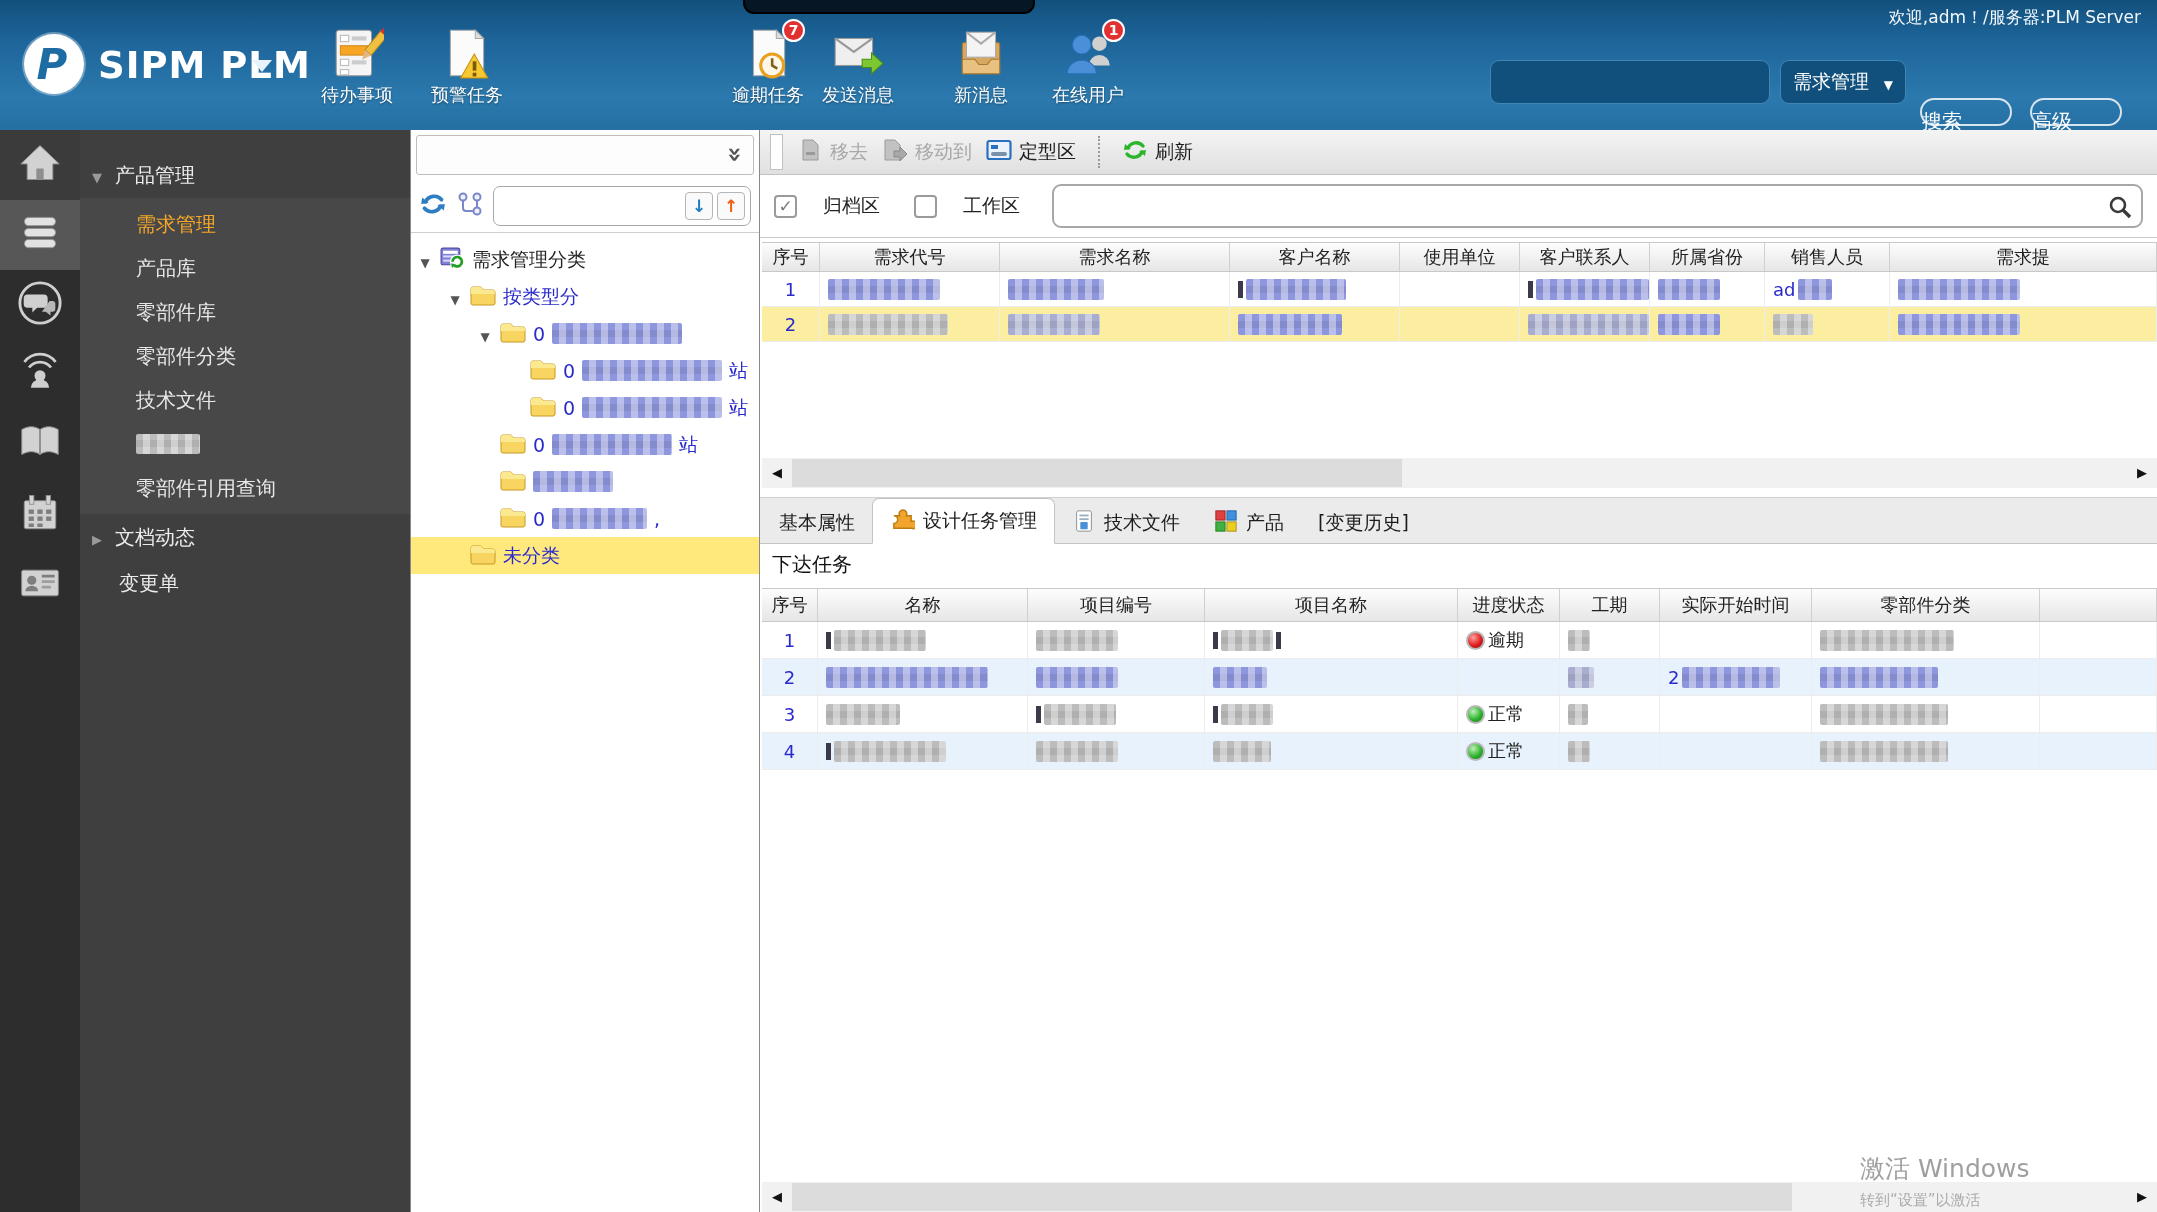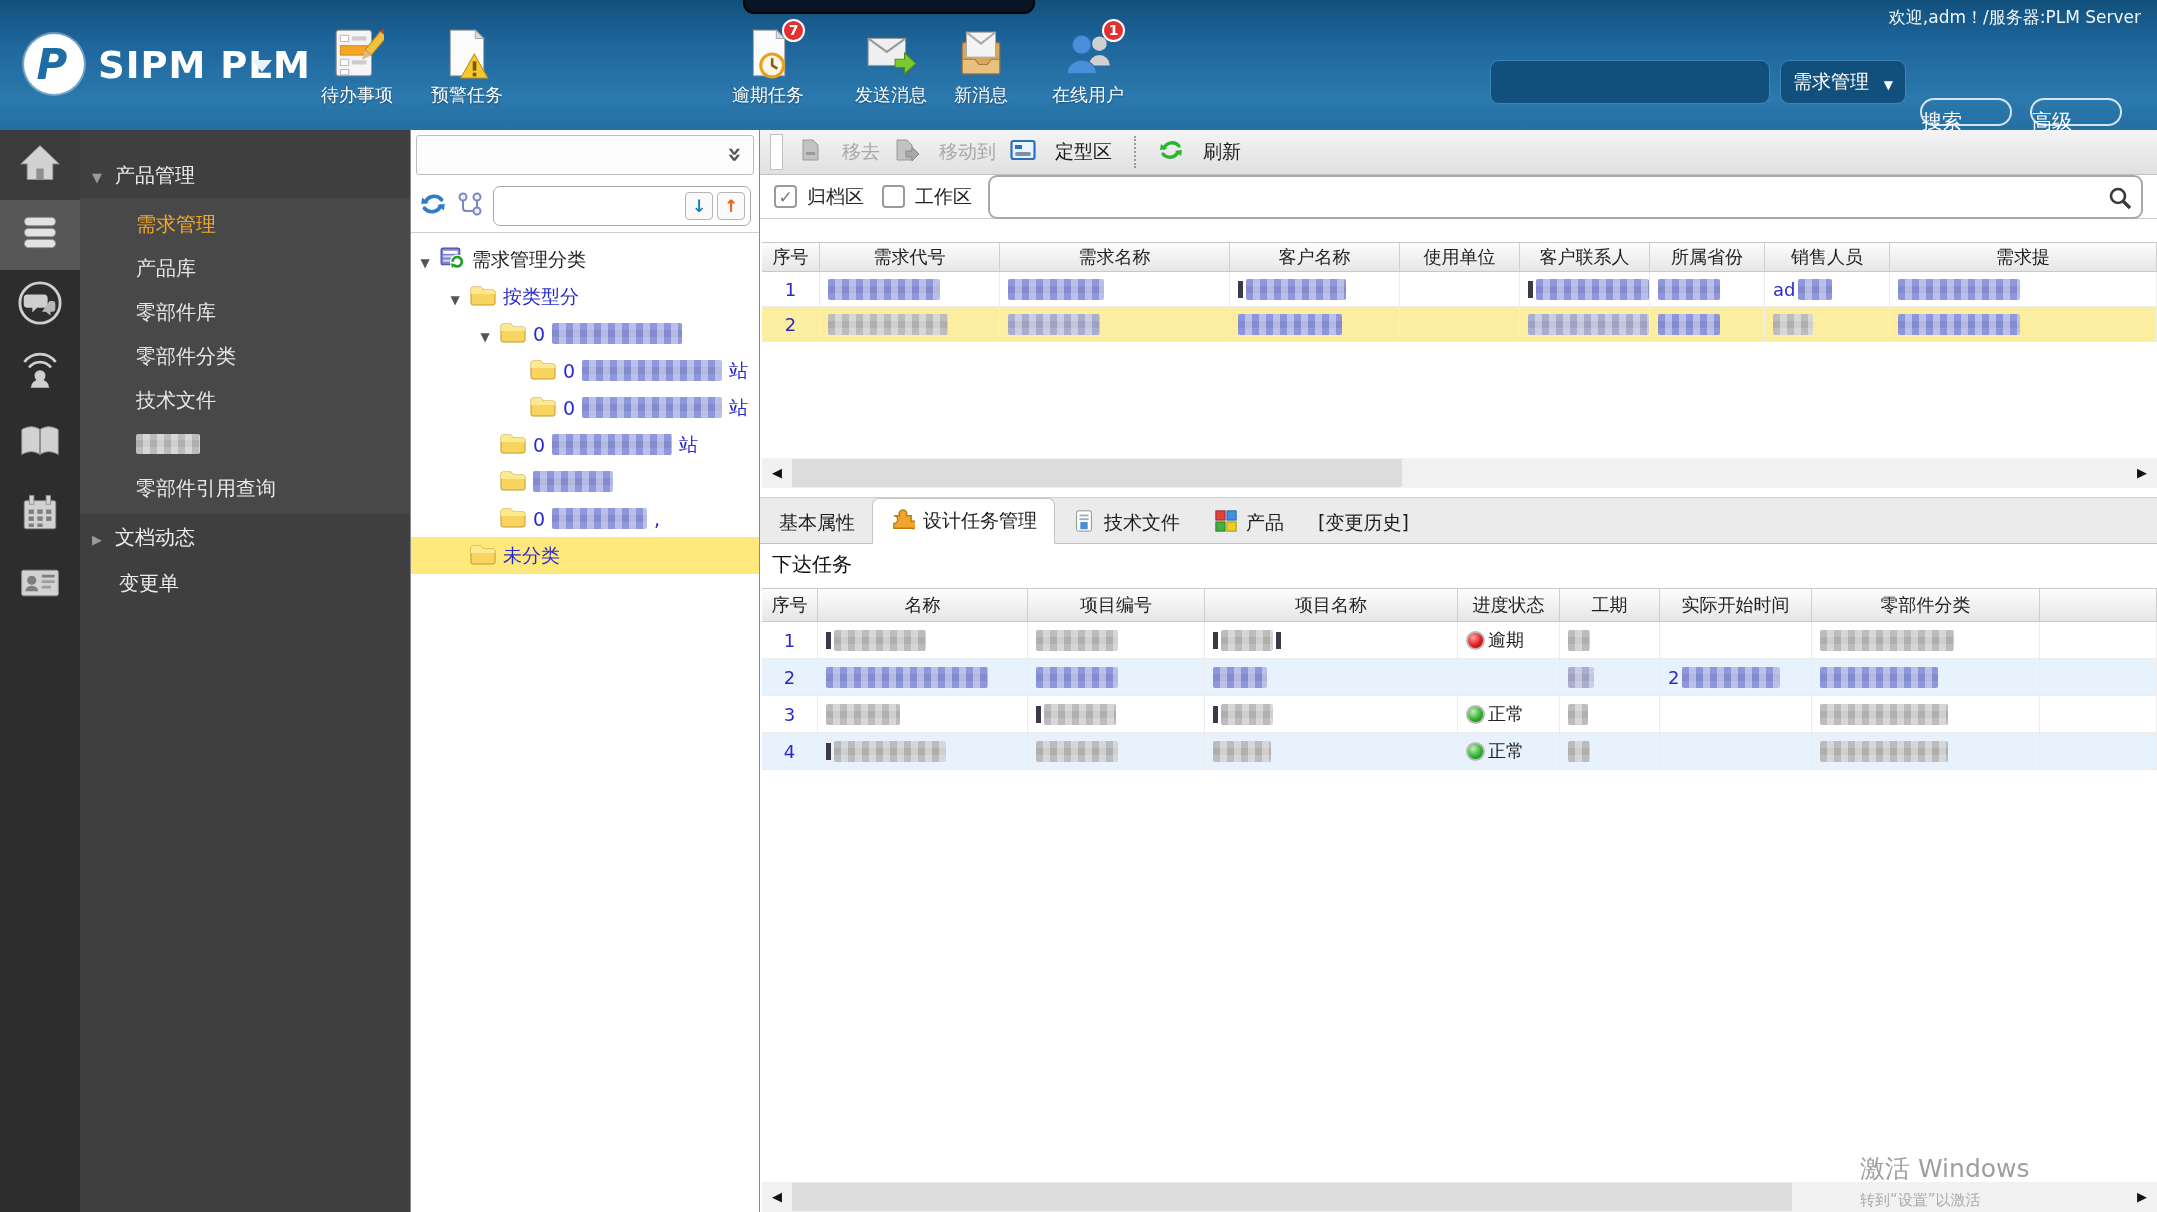--- a/index.html
+++ b/index.html
@@ -104,26 +104,26 @@
   .pl0{padding-left:6px} .pl1{padding-left:36px} .pl2{padding-left:66px} .pl3{padding-left:96px}
 
   
   .content { position:absolute; left:760px; top:130px; right:0; bottom:0; background:#fff; }
   .ctoolbar {
     position:absolute; top:0; left:0; right:0; height:45px;
     background:linear-gradient(#f4f4f4,#e0e0e0); border-bottom:1px solid #c3c3c3;
     display:flex; align-items:center; gap:14px; padding:0 10px; font-size:19px;
   }
   .tb-edge { width:13px; height:36px; background:#fff; border:1px solid #c0c0c0; margin-right:2px; }
-  .tbtn { display:flex; align-items:center; gap:19px; color:#1c1c1c; }
+  .tbtn { display:flex; align-items:center; gap:7px; color:#1c1c1c; }
   .tbtn.dis { color:#a8a8a8; }
   .vdots { width:0; height:32px; border-left:2px dotted #9a9a9a; margin:0 8px; }
   .cfilter {
-    position:absolute; top:45px; left:0; right:0; height:44px; background:#fff;
-    border-bottom:1px solid #cccccc; display:flex; align-items:center; gap:10px; padding:0 14px; font-size:19px;
+    position:absolute; top:45px; left:0; right:0; height:63px; background:#fff;
+    border-bottom:1px solid #cccccc; display:flex; align-items:center; gap:26px; padding:0 14px; font-size:19px;
   }
   .chk { width:23px; height:23px; border:2px solid #9a9a9a; border-radius:4px; background:#fff;
     display:flex; align-items:center; justify-content:center; color:#7a7a7a; font-size:17px; }
   .chk.on::before { content:"✓"; }
   .cfilter-input {
     flex:1; height:44px; border:2px solid #a8a8a8; border-radius:9px; background:#fff;
     position:relative; margin-left:6px;
   }
   .mag { position:absolute; right:8px; top:8px; }
 
@@ -242,21 +242,21 @@
         <path d="M12 4 h22 l8 8 v36 h-30 z" fill="#fbfbfb" stroke="#a8a8a8"></path>
         <path d="M34 4 l8 8 h-8 z" fill="#ddd" stroke="#a8a8a8"></path>
         <circle cx="30" cy="38" r="11" fill="#fff8e8" stroke="#e8a020" stroke-width="3"></circle>
         <path d="M30 31 v7 l5 3" stroke="#806020" stroke-width="2.5" fill="none"></path>
       </svg>
       <span class="badge">7</span>
     </div>
     <div class="lbl">逾期任务</div>
   </div>
 
-  <div class="hicon" style="left:832px">
+  <div class="hicon" style="left:799px">
     <div class="img">
       <svg viewBox="0 0 52 52" width="54" height="54">
         <rect x="4" y="12" width="36" height="26" fill="#efefef" stroke="#999"></rect>
         <path d="M4 12 l18 13 18-13" fill="none" stroke="#999" stroke-width="2"></path>
         <path d="M30 32 h9 v-6 l11 10 -11 10 v-6 h-9 z" fill="#7cc832" stroke="#4e8c14"></path>
       </svg>
     </div>
     <div class="lbl">发送消息</div>
   </div>
 

